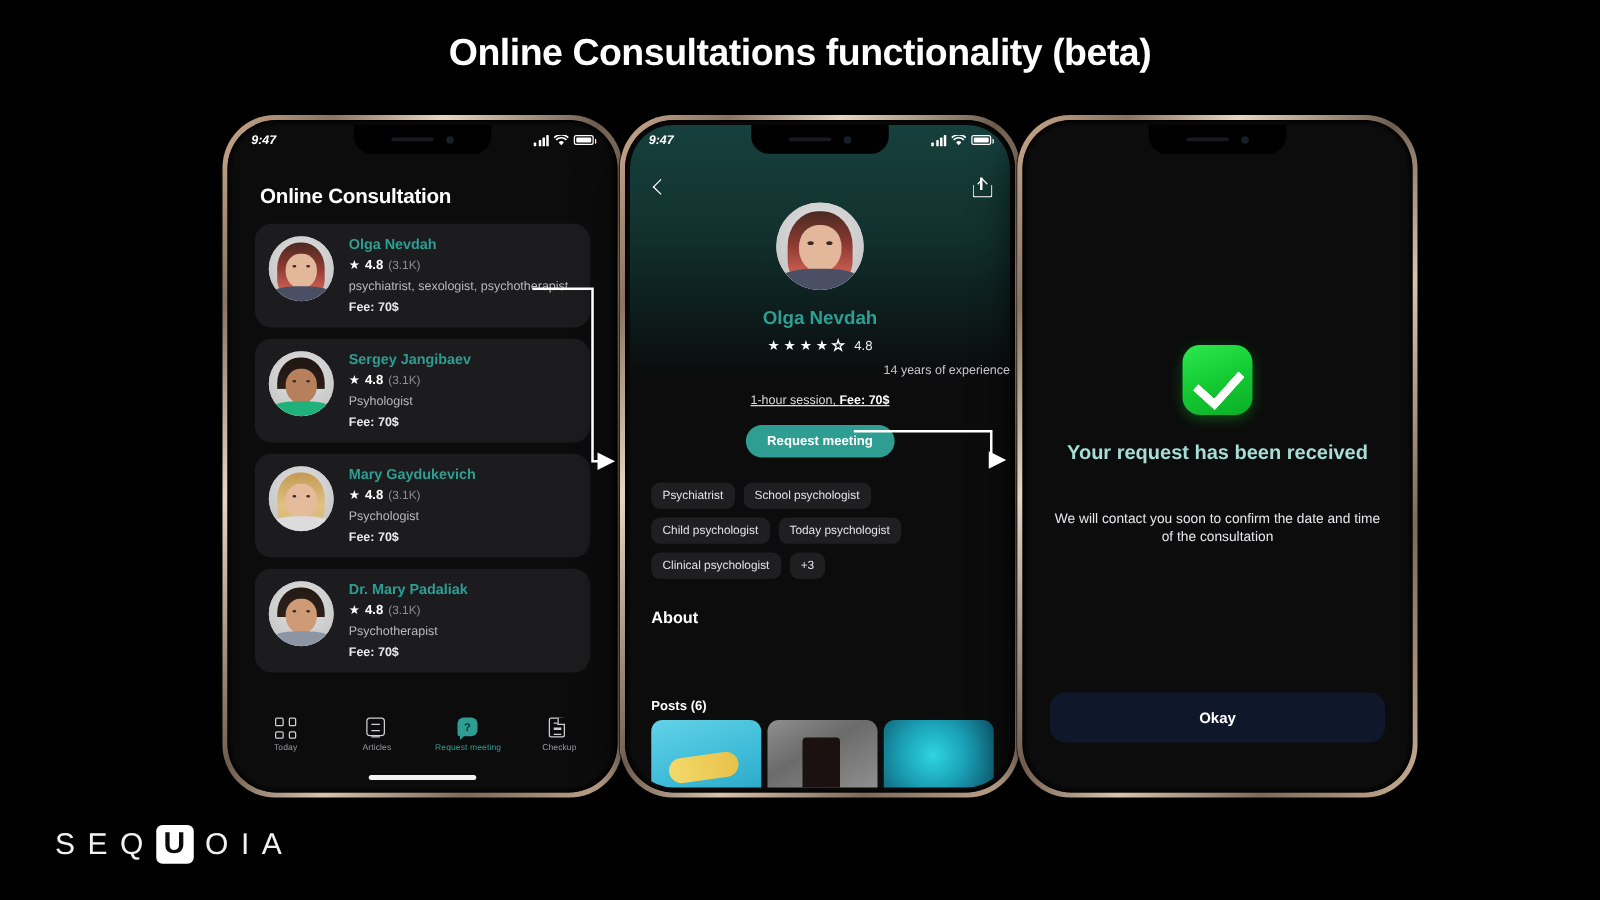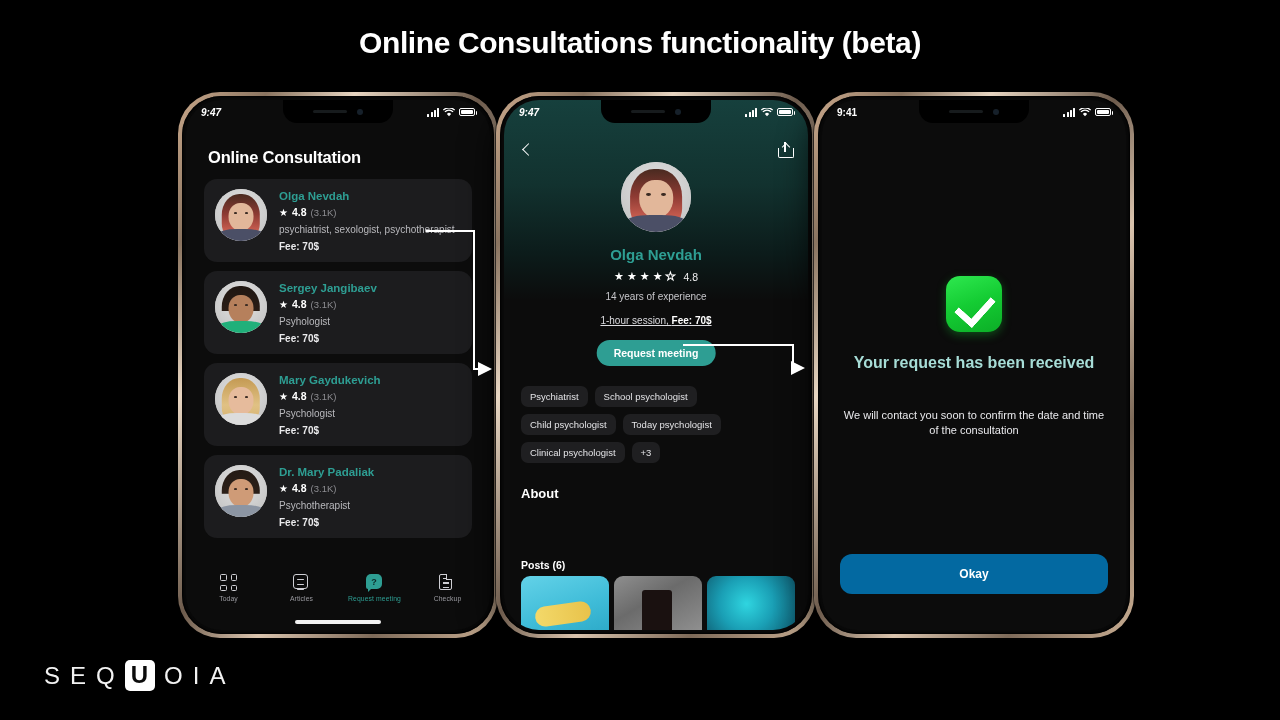--- a/index.html
+++ b/index.html
@@ -144,21 +144,21 @@
     position:absolute; top:62px; left:50%; transform:translateX(-50%);
     width:70px;height:70px;border-radius:50%;overflow:hidden;background:#cfcfcf; z-index:9;
   }
   .p2-name{ position:absolute; top:146px; width:100%; text-align:center;
     font-size:15px; font-weight:bold; color:#2e9e93; z-index:9;}
   .p2-stars{ position:absolute; top:170px; width:100%; display:flex;
     align-items:center; justify-content:center; gap:3px; z-index:9; font-size:11px; }
   .p2-stars .s{ color:#fff; }
   .p2-stars .s.off{ color:transparent; -webkit-text-stroke:1px #fff; }
   .p2-stars .num{ margin-left:5px; font-size:10.5px; color:#eee; }
-  .p2-exp{ position:absolute; top:191px; width:100%; text-align:center;
+  .p2-exp{ position:absolute; top:191px; width:100%; text-align:right;
     font-size:10px; color:#c6c6ca; z-index:9;}
   .p2-fee{ position:absolute; top:215px; width:100%; text-align:center;
     font-size:10px; color:#dcdce0; z-index:9;text-decoration:underline;}
   .p2-fee b{ color:#fff; }
   .req-btn{
     position:absolute; top:240px; left:50%; transform:translateX(-50%);
     background:#2e9e93; color:#fff; font-size:10.5px; font-weight:600;
     padding:7px 17px; border-radius:16px; z-index:9; cursor:pointer; white-space:nowrap;
   }
   .tags{ position:absolute; top:286px; left:17px; right:17px;
@@ -192,21 +192,21 @@
     content:''; position:absolute; left:17px; top:13px; width:17px; height:29px;
     border-right:7px solid #fff; border-bottom:7px solid #fff;
     transform:rotate(42deg); border-radius:1px;
   }
   .ok-title{ position:absolute; top:253px; left:24px; right:24px; text-align:center;
     font-size:16px; font-weight:bold; line-height:1.28; color:#a7ddd7; }
   .ok-sub{ position:absolute; top:308px; left:17px; right:17px; text-align:center;
     font-size:11px; line-height:1.4; color:#e9e9ec; }
   .okay-btn{
     position:absolute; bottom:36px; left:18px; right:18px; height:40px;
-    background:#0369a1; border-radius:12px; display:flex; align-items:center;
+    background:#0f172a; border-radius:12px; display:flex; align-items:center;
     justify-content:center; font-size:12px; font-weight:bold; color:#fff; cursor:pointer;
   }
 
   
   .conn{ position:absolute; left:0; top:0; width:1280px; height:720px;
     pointer-events:none; z-index:40; }
 
   
   .face{ position:absolute; inset:0; }
   .face .bg{position:absolute;inset:0;background:radial-gradient(circle at 50% 38%,#e4e4e4,#bdbdbd);}
@@ -488,39 +488,20 @@
  </div>
 </div>
 
 <div class="phone" id="phone3">
  <div class="phone-inner">
   <div class="screen">
     <div class="notch">
       <div class="spk"></div>
       <div class="cam"></div>
     </div>
-    <div class="statusbar plain">
-      <span>9:41</span>
-      <span class="sb-right">
-        <span class="bars">
-              <i></i>
-              <i></i>
-              <i></i>
-              <i></i>
-            </span>
-        <svg width="12" height="9" viewBox="0 0 12 9">
-          <path d="M6 8.2 L3.9 5.9 A3 3 0 0 1 8.1 5.9 Z" fill="#fff"></path>
-          <path d="M1.9 3.9 A5.8 5.8 0 0 1 10.1 3.9" stroke="#fff" stroke-width="1.3" fill="none"></path>
-          <path d="M0.3 2.1 A8.2 8.2 0 0 1 11.7 2.1" stroke="#fff" stroke-width="1.3" fill="none"></path>
-        </svg>
-        <span class="batt">
-              <i></i>
-            </span>
-      </span>
-    </div>
 
     <div class="ok-icon"></div>
     <div class="ok-title">Your request has been received</div>
     <div class="ok-sub">We will contact you soon to confirm the date and time of the consultation</div>
     <div class="okay-btn">Okay</div>
   </div>
  </div>
 </div>
 
 <div class="logo">

